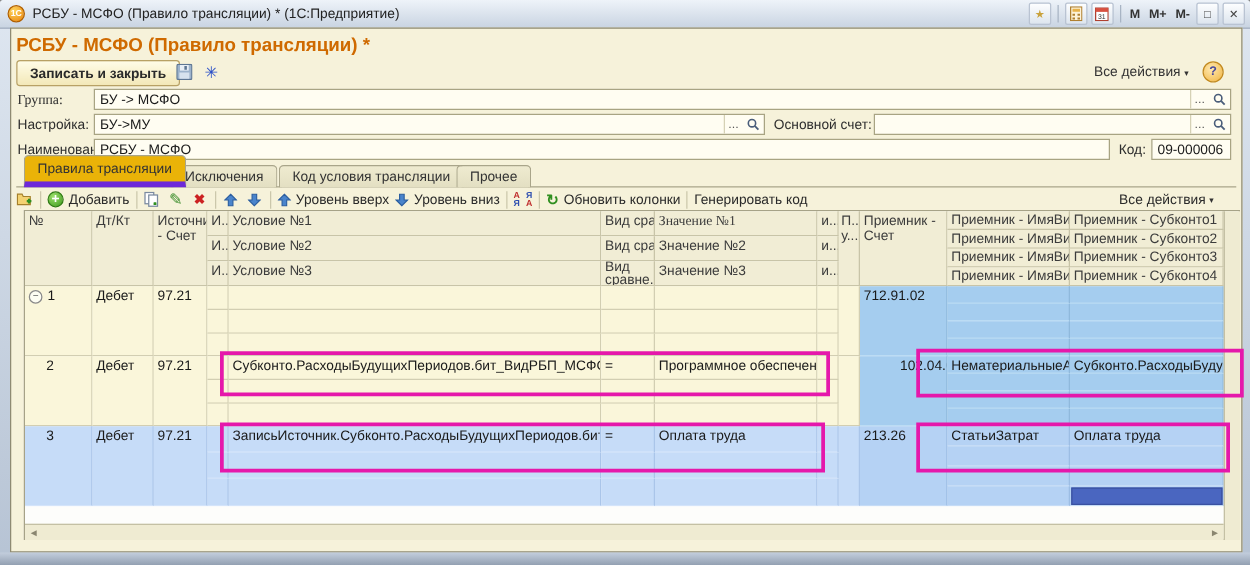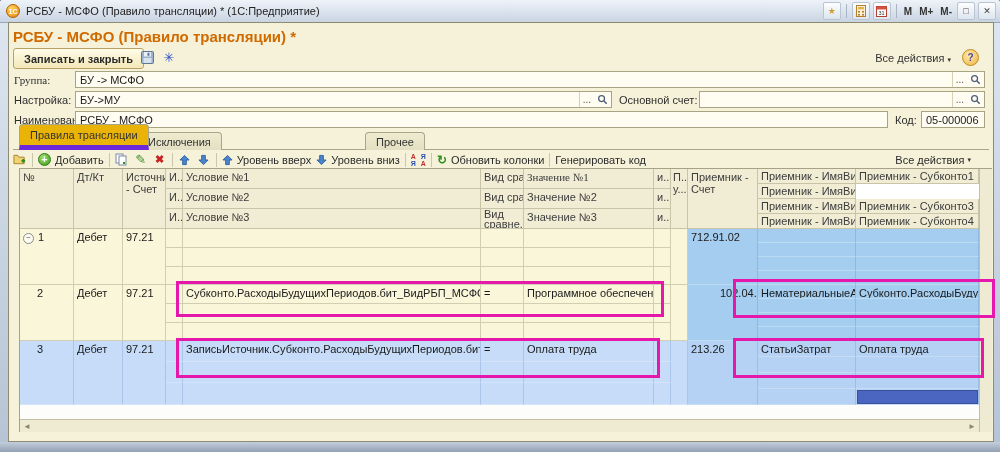--- a/index.html
+++ b/index.html
@@ -172,27 +172,28 @@
           </svg>
         </span>
     </div>
 
     <div class="flabel" style="left:5px;top:91px;">Наименование:</div>
     <div class="field" style="left:66px;top:88px;width:813px;">
       <span class="val">РСБУ - МСФО</span>
     </div>
     <div class="flabel" style="left:886px;top:91px;">Код:</div>
     <div class="field" style="left:912px;top:88px;width:64px;">
-      <span class="val">05-000006</span>
+      <span class="val">09-000006</span>
     </div>
 
     <div id="tabstrip">
       <div class="base"></div>
       <div class="tab active" style="left:6px;">Правила трансляции</div>
       <div class="tab" style="left:124px;">Исключения</div>
+      <div class="tab" style="left:210px;">Код условия трансляции</div>
       <div class="tab" style="left:352px;">Прочее</div>
     </div>
 
     <div id="toolbar">
       <div class="ticon">
         <svg width="15" height="13" viewBox="0 0 15 13">
             <path d="M1 3 L1 11 L12 11 L12 4 L6 4 L5 2 L1 2 Z" fill="#f3d271" stroke="#a5802a"></path>
             <line x1="11" y1="6" x2="11" y2="10" stroke="#2f8f1f" stroke-width="2"></line>
             <line x1="9" y1="8" x2="13" y2="8" stroke="#2f8f1f" stroke-width="2"></line>
           </svg>
@@ -288,20 +289,21 @@
 
         <div class="cell hd" style="left:651px;top:0;width:17px;height:60px;padding:2px 2px;"><span>П..</span><br><span>у...</span></div>
         <div class="cell hd" style="left:668px;top:0;width:70px;height:60px;white-space:normal;">Приемник - Счет</div>
 
         <div class="cell hd" style="left:738px;top:0;width:98px;height:15px;padding:1px 3px;">Приемник - ИмяВидаСубко...</div>
         <div class="cell hd" style="left:738px;top:15px;width:98px;height:15px;padding:1px 3px;">Приемник - ИмяВидаСубко...</div>
         <div class="cell hd" style="left:738px;top:30px;width:98px;height:15px;padding:1px 3px;">Приемник - ИмяВидаСубко...</div>
         <div class="cell hd" style="left:738px;top:45px;width:98px;height:15px;padding:1px 3px;">Приемник - ИмяВидаСубко...</div>
 
         <div class="cell hd" style="left:836px;top:0;width:123px;height:15px;padding:1px 3px;">Приемник - Субконто1</div>
+        <div class="cell hd" style="left:836px;top:15px;width:123px;height:15px;padding:1px 3px;">Приемник - Субконто2</div>
         <div class="cell hd" style="left:836px;top:30px;width:123px;height:15px;padding:1px 3px;">Приемник - Субконто3</div>
         <div class="cell hd" style="left:836px;top:45px;width:123px;height:15px;padding:1px 3px;">Приемник - Субконто4</div>
 
         <div class="abs" style="left:0;top:60px;width:959px;height:56px;">
           <div class="cell cr" style="left:0;top:0;width:54px;height:56px;"><span class="expander">−</span><span>1</span></div>
           <div class="cell cr" style="left:54px;top:0;width:49px;height:56px;">Дебет</div>
           <div class="cell cr" style="left:103px;top:0;width:43px;height:56px;">97.21</div>
           <div class="cell cr" style="left:146px;top:0;width:17px;height:19px;"></div>
           <div class="cell cr" style="left:146px;top:19px;width:17px;height:19px;"></div>
           <div class="cell cr" style="left:146px;top:38px;width:17px;height:18px;"></div>

